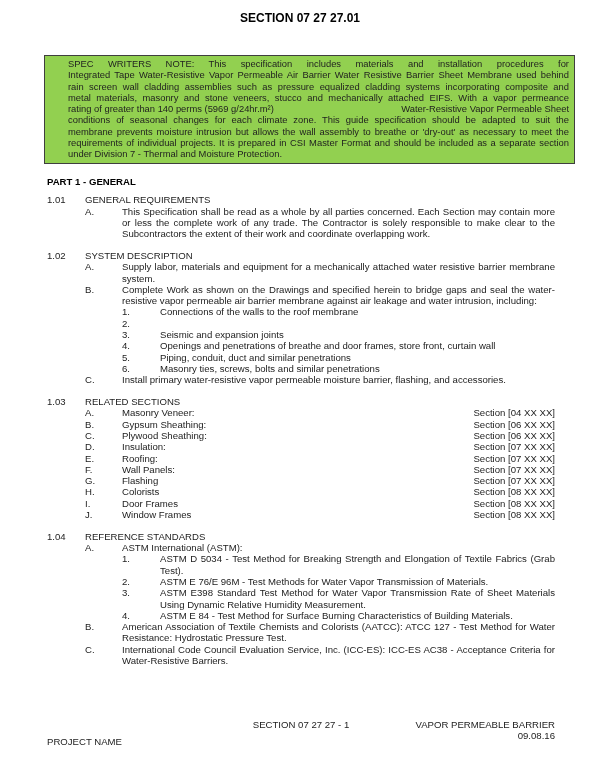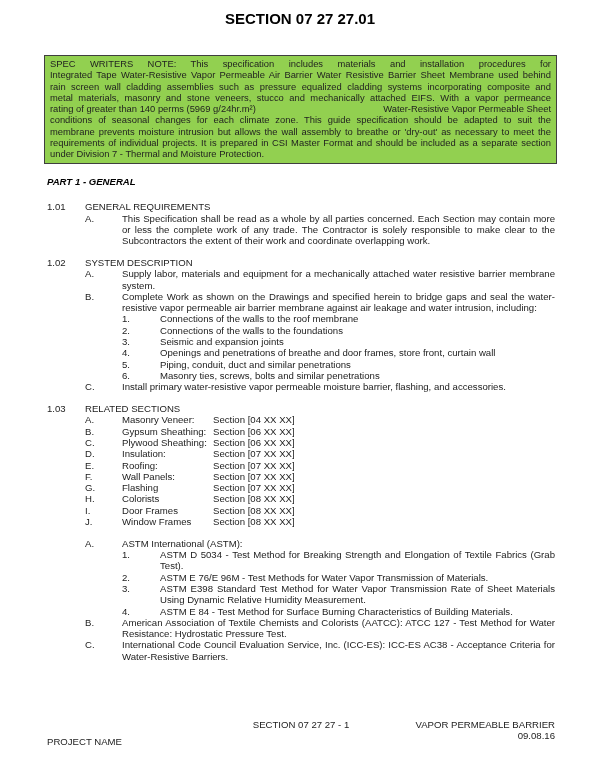--- a/index.html
+++ b/index.html
@@ -4,45 +4,45 @@
 <style>
   html,body{margin:0;padding:0;}
   body{
     width:600px;height:776px;background:#ffffff;position:relative;
     font-family:"Liberation Sans","DejaVu Sans",sans-serif;
     font-size:9.6px;line-height:11.3px;color:#1c1c1c;
     -webkit-font-smoothing:antialiased;
   }
   .page-title{
     position:absolute;top:13px;left:0;width:600px;text-align:center;
-    font-weight:bold;font-size:15px;color:#000;
+    font-weight:bold;font-size:12px;color:#000;
   }
   .note-box{
     position:absolute;top:55px;left:44px;width:501px;
     background:#92D050;border:1px solid #3f3f3f;
-    padding:2px 5px 3px 5px;
+    padding:2px 5px 3px 23px;
     font-size:9.4px;line-height:11.3px;color:#1f1f1f;
   }
   .note-line{white-space:normal;}
   .jl{text-align:justify;text-align-last:justify;}
   .note-split{display:flex;justify-content:space-between;gap:32px;}
   .content{
     position:absolute;top:176px;left:47px;width:508px;
   }
-  .part-heading{font-weight:bold;color:#000;margin-bottom:14px;font-style:italic;}
+  .part-heading{font-weight:bold;color:#000;margin-bottom:7px;}
   .article{margin-bottom:10.5px;}
   .row{display:flex;align-items:flex-start;}
   .col-num{flex:0 0 38px;}
   .row-l2{padding-left:38px;}
   .col-letter{flex:0 0 37px;}
   .row-l3{padding-left:75px;}
   .col-subnum{flex:0 0 38px;}
   .col-text{flex:1;text-align:justify;}
   .col-label{flex:0 0 91px;}
-  .col-section{flex:1;text-align:left;}
+  .col-section{flex:1;text-align:right;}
   .art-title{flex:1;}
   .footer{
     position:absolute;top:719px;left:47px;width:508px;
   }
   .footer-row1{position:relative;height:11.3px;}
   .footer-left{position:absolute;left:0;top:17px;}
   .footer-center{position:absolute;left:50%;top:0;transform:translateX(-50%);white-space:nowrap;}
   .footer-right{position:absolute;right:0;top:0;text-align:center;}
   .footer-row2{text-align:right;}
 </style>
@@ -93,21 +93,20 @@
     <div class="row row-l2">
       <span class="col-letter">B.</span>
       <div class="col-text">Complete Work as shown on the Drawings and specified herein to bridge gaps and seal the water-resistive vapor permeable air barrier membrane against air leakage and water intrusion, including:</div>
     </div>
     <div class="row row-l3">
       <span class="col-subnum">1.</span>
       <div class="col-text">Connections of the walls to the roof membrane</div>
     </div>
     <div class="row row-l3">
       <span class="col-subnum">2.</span>
-      <div class="col-text">Connections of the walls to the foundations</div>
     </div>
     <div class="row row-l3">
       <span class="col-subnum">3.</span>
       <div class="col-text">Seismic and expansion joints</div>
     </div>
     <div class="row row-l3">
       <span class="col-subnum">4.</span>
       <div class="col-text">Openings and penetrations of breathe and door frames, store front, curtain wall</div>
     </div>
     <div class="row row-l3">
@@ -175,20 +174,24 @@
       <span class="col-section">Section [08 XX XX]</span>
     </div>
     <div class="row row-l2">
       <span class="col-letter">J.</span>
       <span class="col-label">Window Frames</span>
       <span class="col-section">Section [08 XX XX]</span>
     </div>
   </div>
 
   <div class="article">
+    <div class="row">
+      <span class="col-num">1.04</span>
+      <span class="art-title">REFERENCE STANDARDS</span>
+    </div>
     <div class="row row-l2">
       <span class="col-letter">A.</span>
       <div class="col-text">ASTM International (ASTM):</div>
     </div>
     <div class="row row-l3">
       <span class="col-subnum">1.</span>
       <div class="col-text">ASTM D 5034 - Test Method for Breaking Strength and Elongation of Textile Fabrics (Grab Test).</div>
     </div>
     <div class="row row-l3">
       <span class="col-subnum">2.</span>

